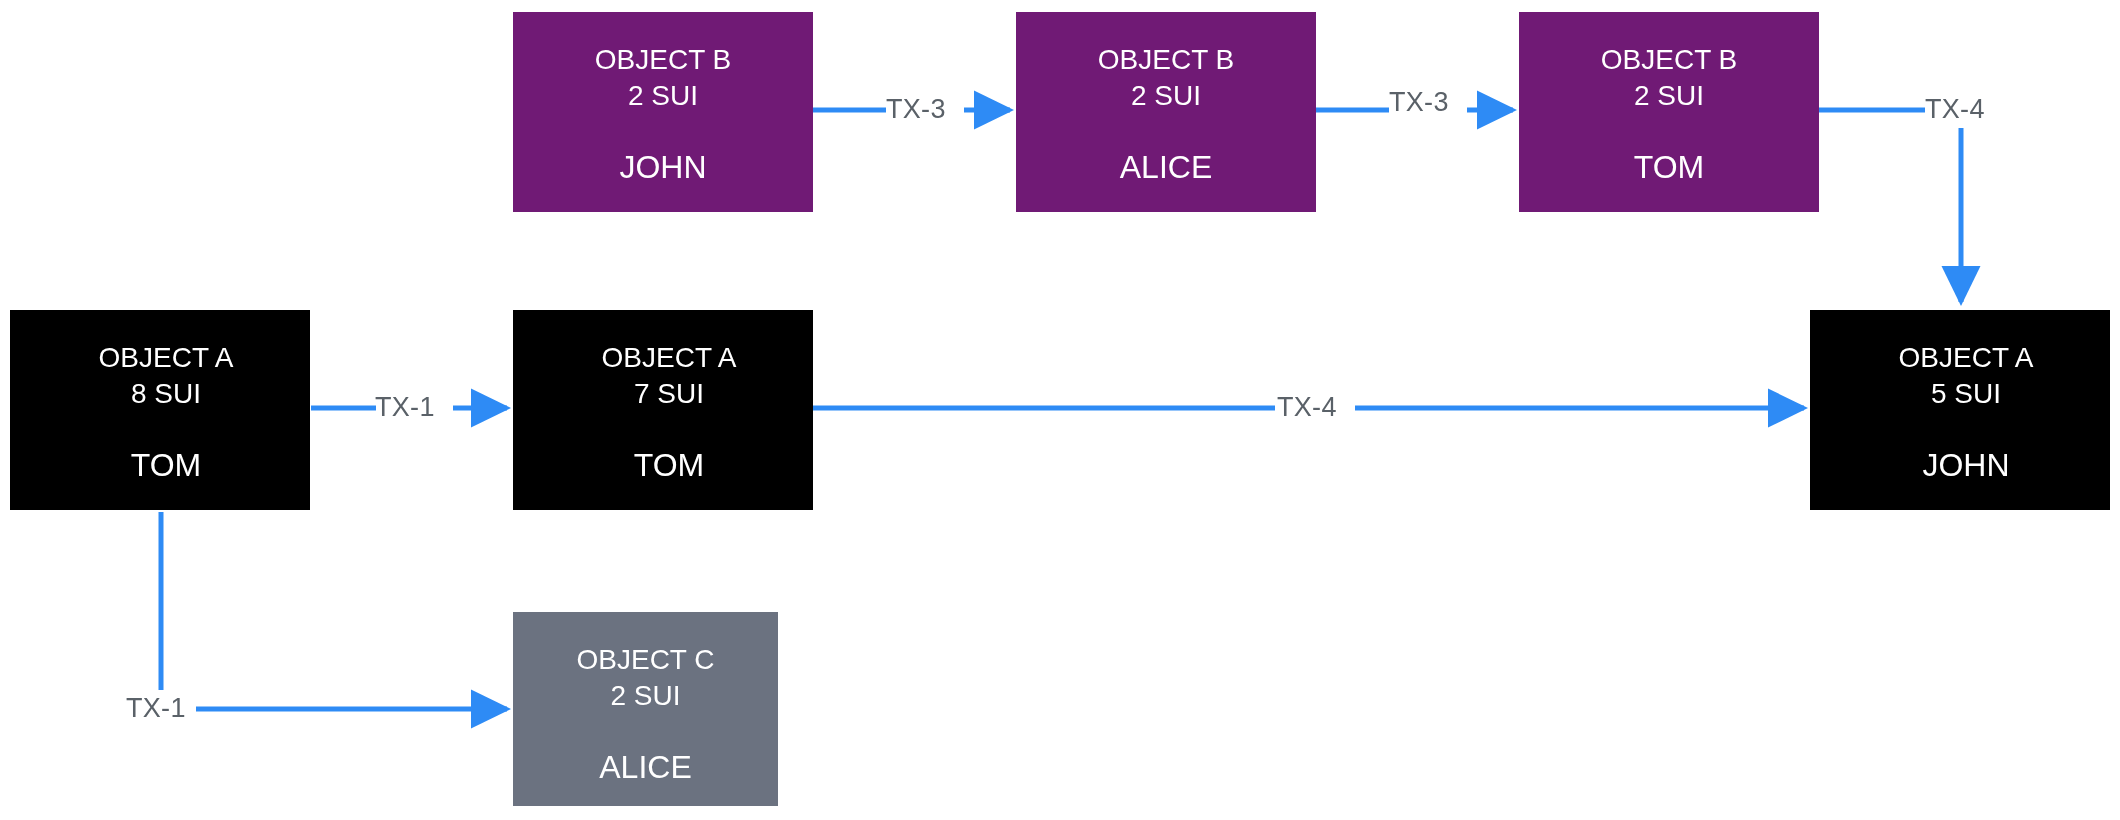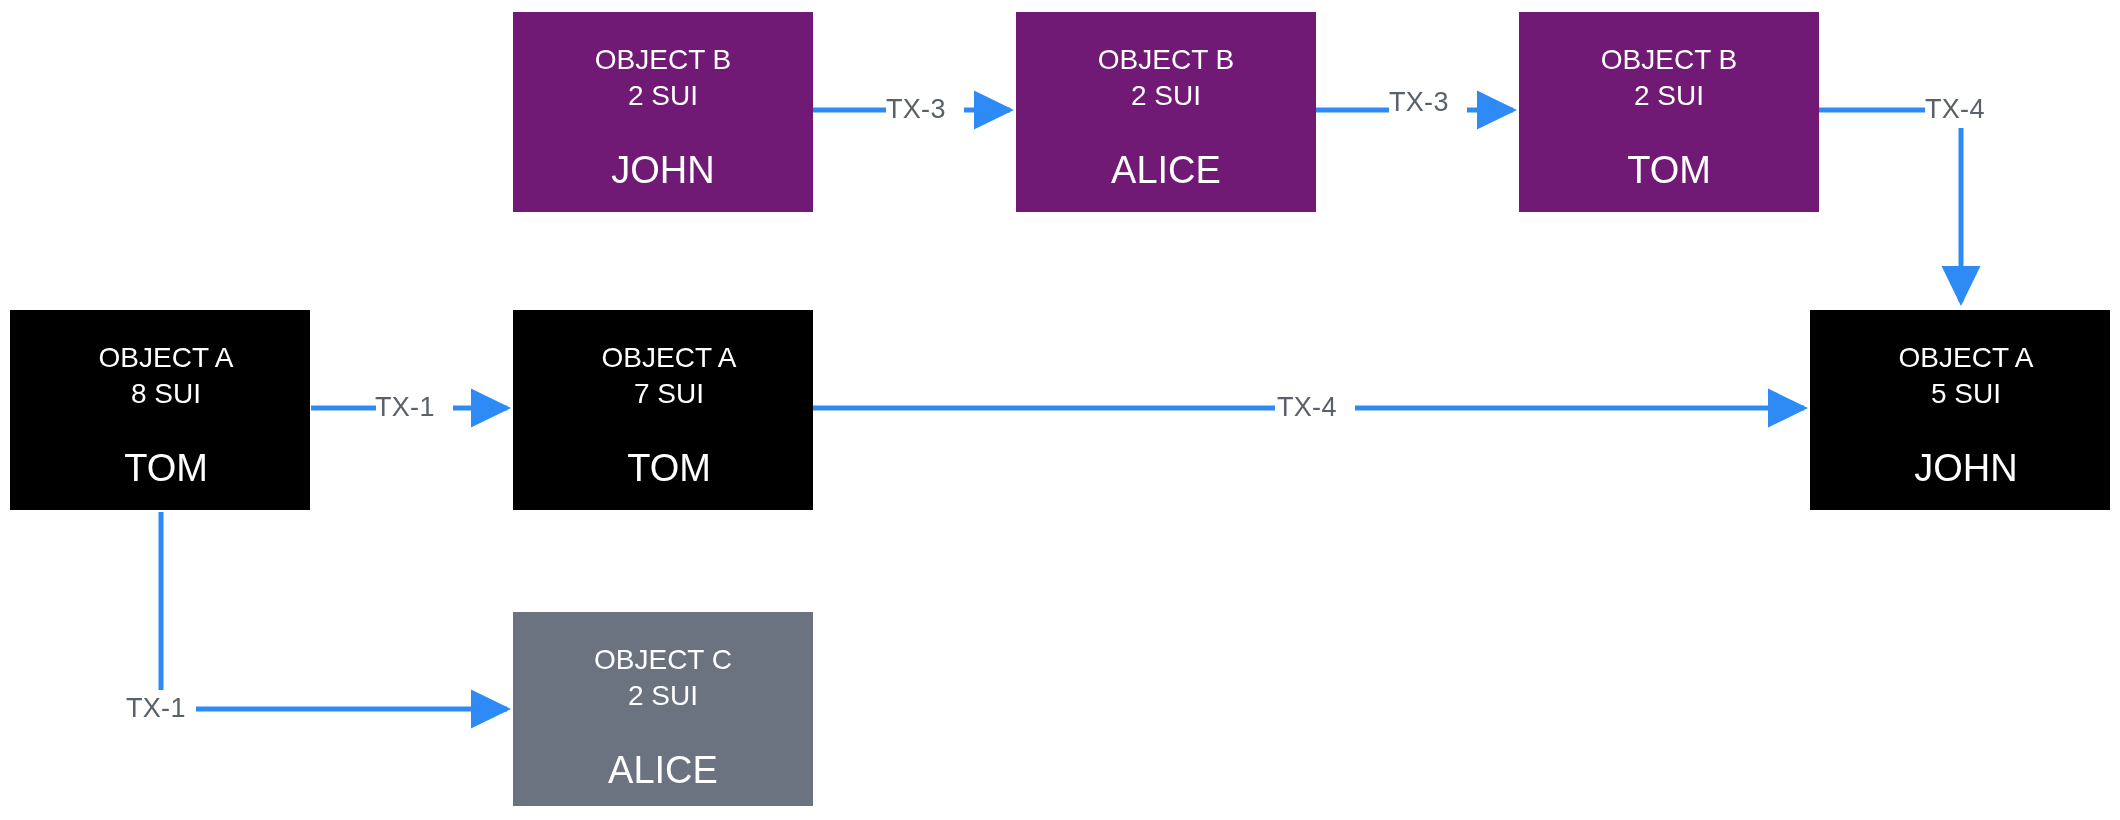--- a/index.html
+++ b/index.html
@@ -3,21 +3,21 @@
 <meta charset="utf-8">
 <title>Sui Object Transaction Diagram</title>
 <style>
   html,body{margin:0;padding:0;background:#fff;}
   body{width:2120px;height:820px;font-family:"Liberation Sans",sans-serif;overflow:hidden;}
   #stage{position:relative;width:2120px;height:820px;background:#fff;}
 
   .node{position:absolute;box-sizing:border-box;display:flex;flex-direction:column;
         align-items:center;justify-content:flex-start;color:#fff;}
   .node .hdr{margin-top:30px;text-align:center;line-height:1.30;font-size:28px;font-weight:400;}
-  .node .owner{margin-top:34px;text-align:center;font-size:38px;font-weight:400;}
+  .node .owner{margin-top:34px;text-align:center;font-size:32px;font-weight:400;}
 
   .node.blue{background:#701a75;}
   .node.black{background:#000000;padding-left:12px;}
   .node.gray{background:#6b7280;}
 
   .edge-label{position:absolute;color:#5a6168;font-size:27px;letter-spacing:.3px;
               white-space:nowrap;line-height:1;}
 
   svg.links{position:absolute;left:0;top:0;width:2120px;height:820px;overflow:visible;}
 </style>
@@ -117,21 +117,21 @@
   </div>
 
   <div class="node black" style="left:1810px;top:310px;width:300px;height:200px;">
     <div class="hdr">
       <span>OBJECT A</span><br>
       <span>5 SUI</span>
     </div>
     <div class="owner">JOHN</div>
   </div>
 
-  <div class="node gray" style="left:513px;top:612px;width:300px;height:194px;">
+  <div class="node gray" style="left:513px;top:612px;width:265px;height:194px;">
     <div class="hdr">
       <span>OBJECT C</span><br>
       <span>2 SUI</span>
     </div>
     <div class="owner">ALICE</div>
   </div>
 
 </div>
 
 </body></html>

